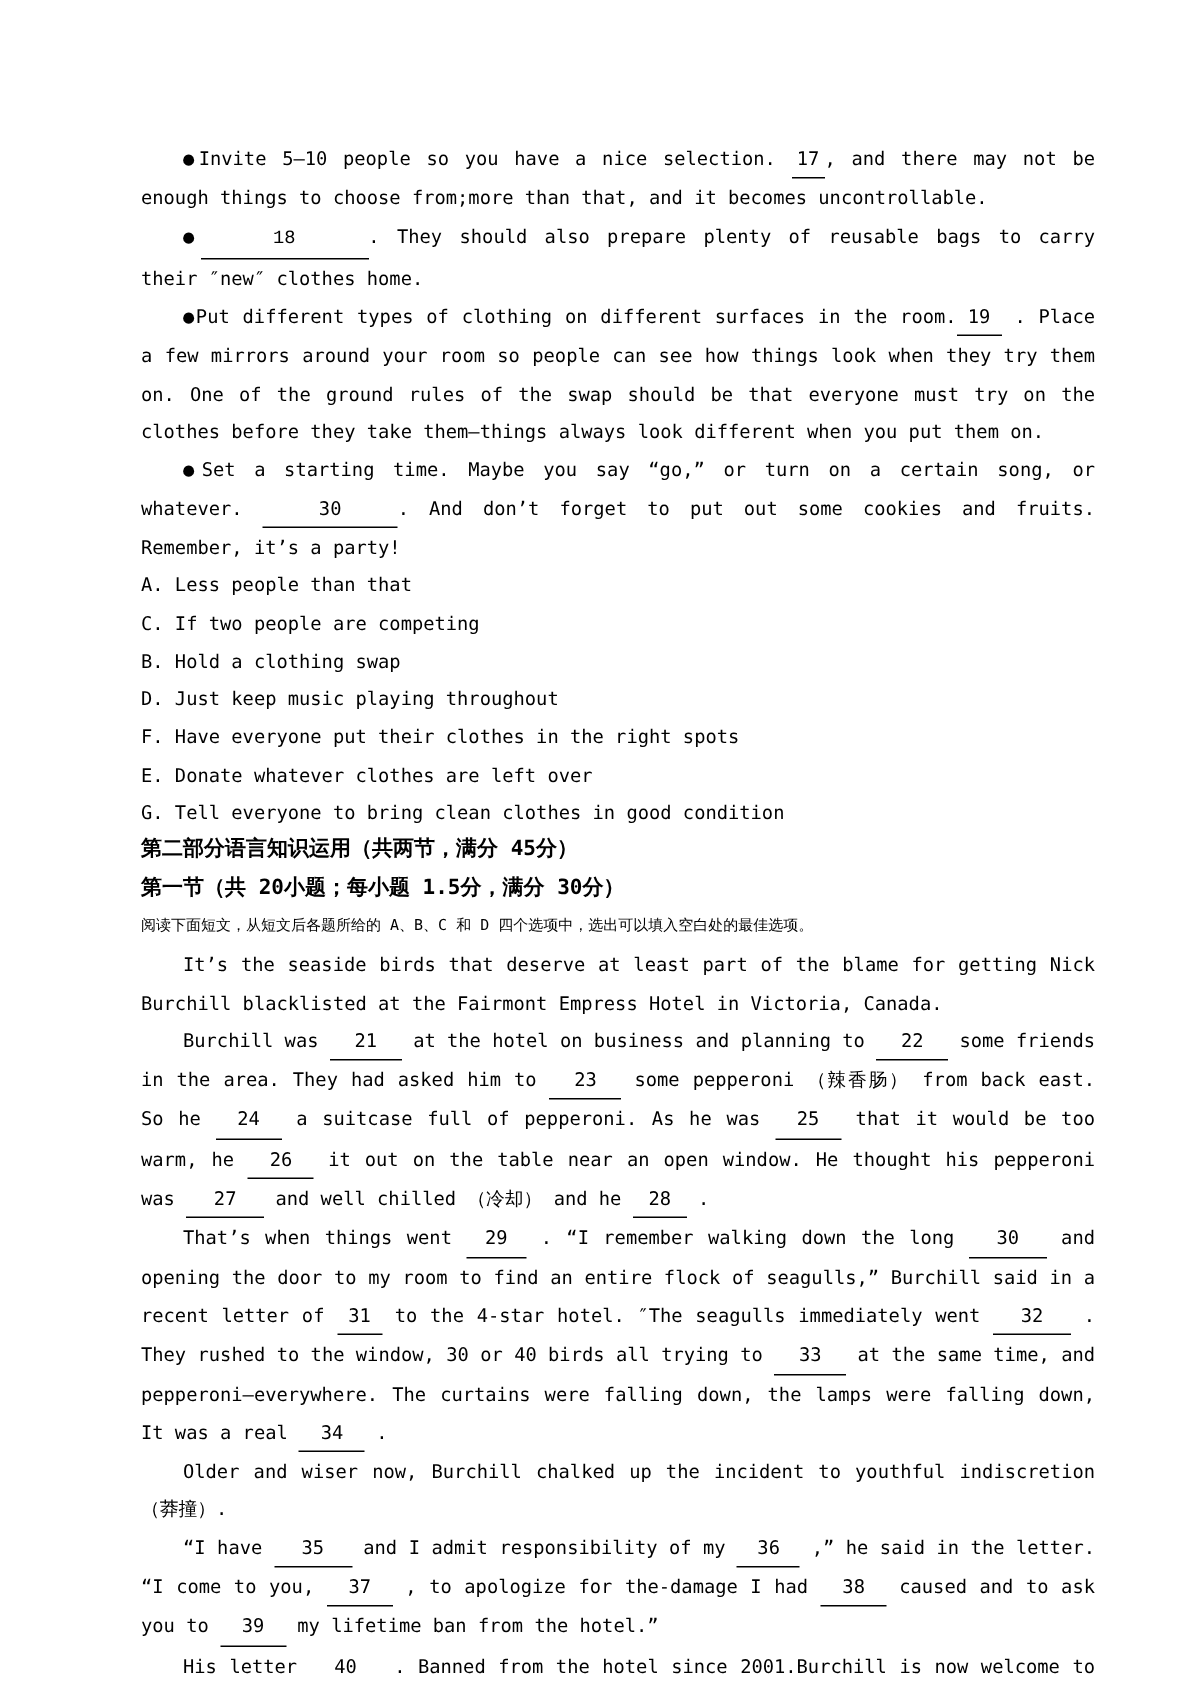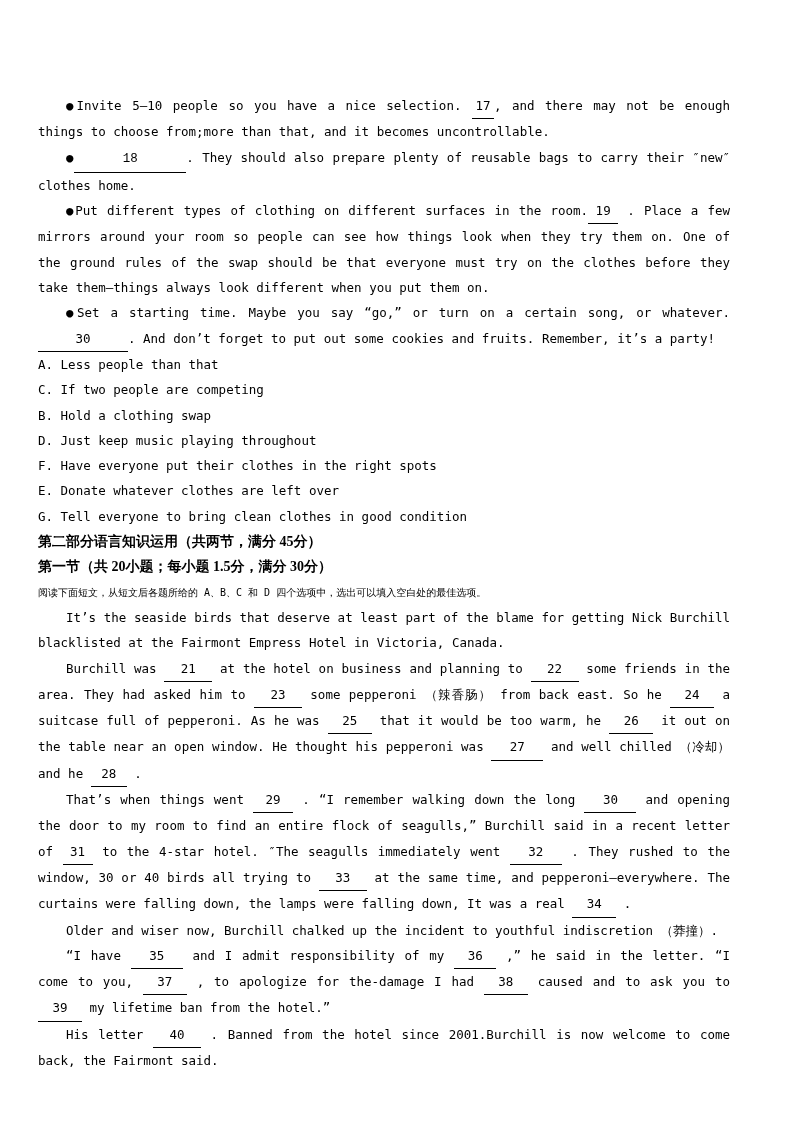--- a/index.html
+++ b/index.html
@@ -6,21 +6,21 @@
     margin: 0;
     padding: 0;
     background: #ffffff;
   }
   .page {
     position: relative;
     width: 794px;
     height: 1123px;
     box-sizing: border-box;
     background: #ffffff;
-    padding: 93px 64px 0 38px;
+    padding: 93px 64px 0 94px;
     font-family: "DejaVu Sans Mono", "Liberation Mono", monospace;
     font-size: 12.5px;
     line-height: 25.3px;
     color: #000000;
     overflow: hidden;
   }
   .para {
     margin: 0;
     text-align: justify;
   }
@@ -29,21 +29,20 @@
   }
   .para.option {
     text-indent: 0;
     text-align: left;
   }
   .para.heading {
     text-indent: 0;
     text-align: left;
     font-weight: bold;
     font-size: 14px;
-    font-family: Liberation Serif, serif;
   }
   .para.instruction {
     text-indent: 0;
     text-align: left;
     font-size: 10px;
   }
   .blank {
     display: inline-block;
     min-width: 44px;
     border-bottom: 1px solid #000;

